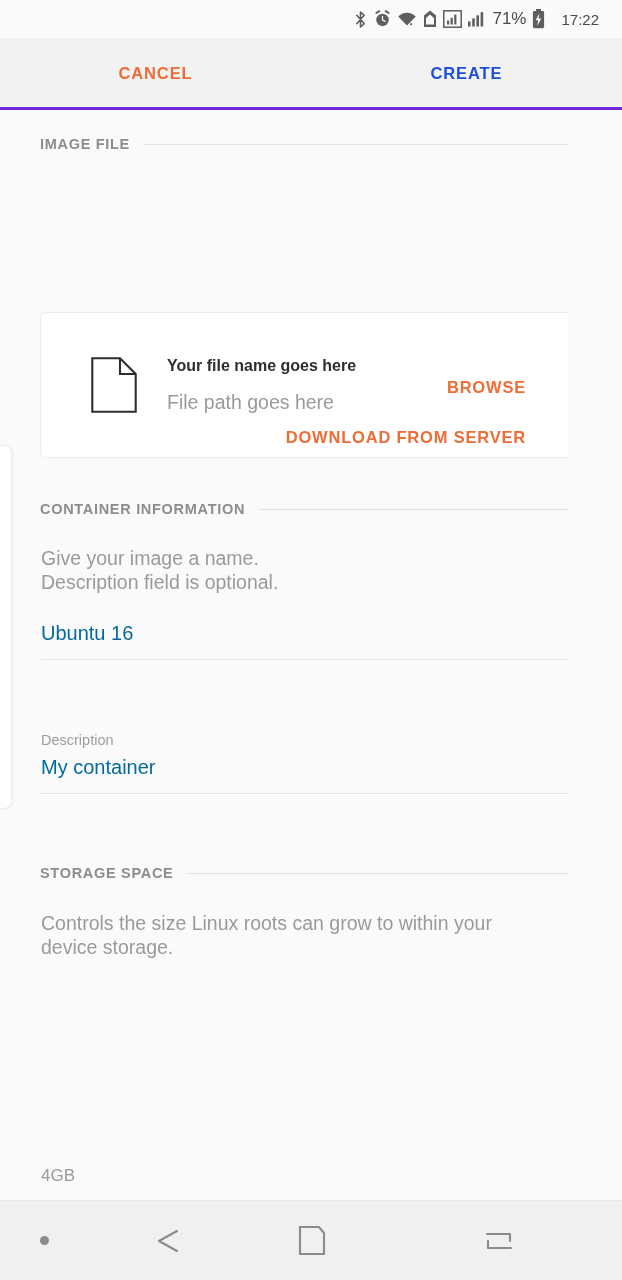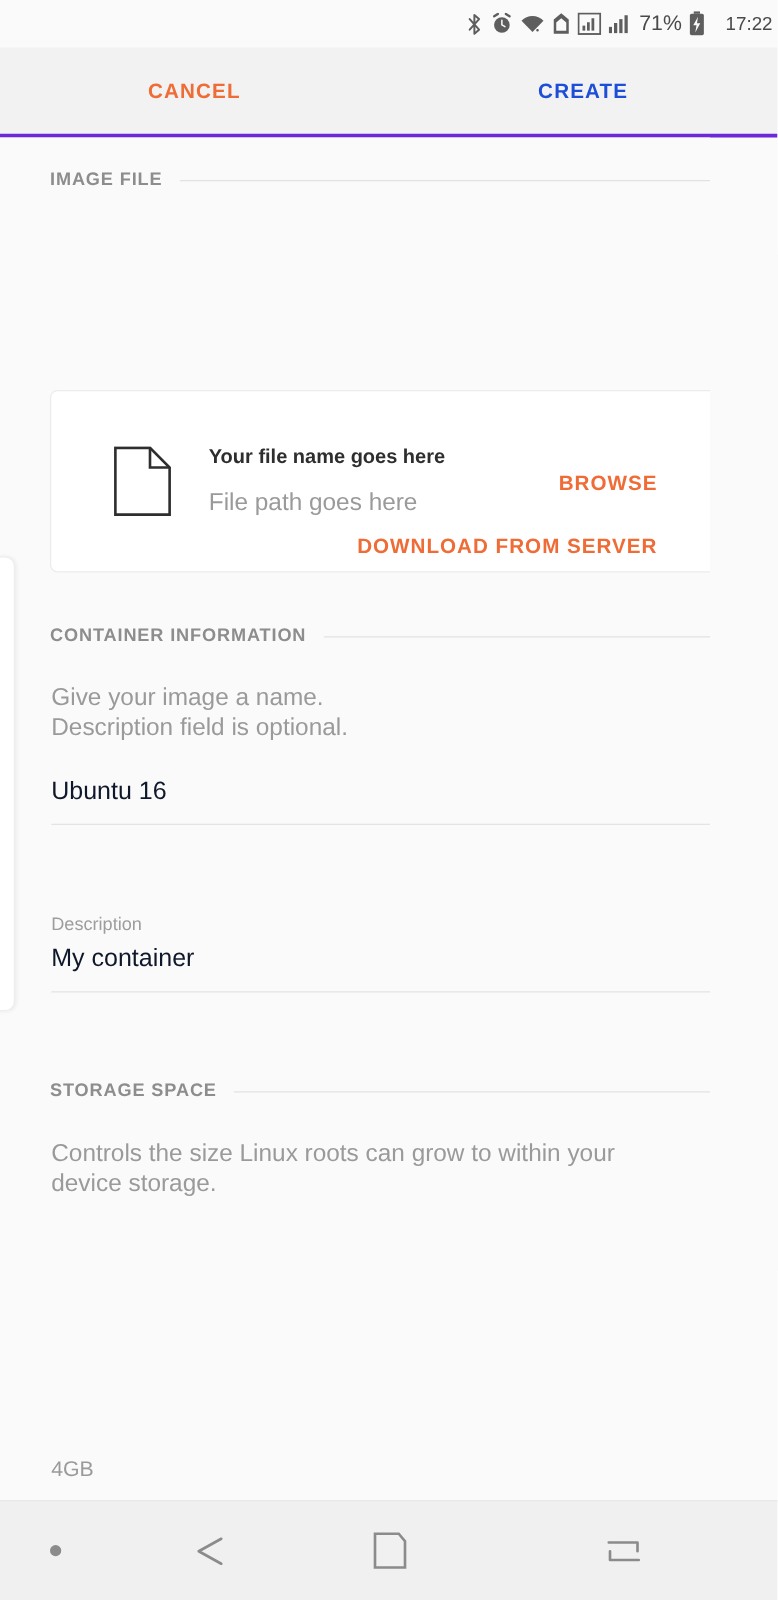--- a/index.html
+++ b/index.html
@@ -25,21 +25,21 @@
   
   .statusbar {
     position: absolute;
     top: 0; left: 0;
     width: 622px;
     height: 38px;
     background: #fafafa;
     display: flex;
     align-items: center;
     justify-content: flex-end;
-    padding-right: 4px;
+    padding-right: 23px;
     box-sizing: border-box;
   }
   .status-icons {
     display: flex;
     align-items: center;
     gap: 6px;
     color: #5e5e5e;
   }
   .status-icons svg { display: block; }
   .status-text {
@@ -194,21 +194,21 @@
     left: 41px;
     width: 540px;
   }
   .field-label {
     font-size: 14.5px;
     color: #9d9d9d;
     margin-bottom: 8px;
   }
   .field-value {
     font-size: 20px;
-    color: #0f172a;
+    color: #0369a1;
     padding-bottom: 14px;
   }
   .field-underline {
     height: 1px;
     background: #e4e4e4;
     width: 100%;
   }
 
   
   .slider-value {

